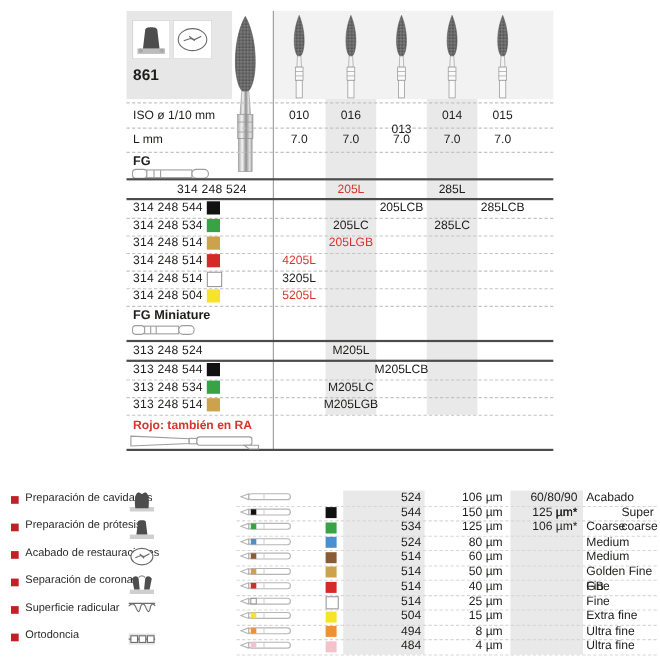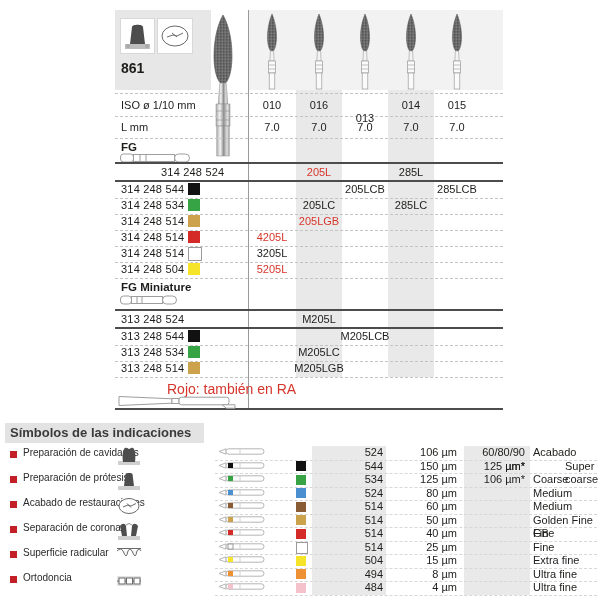--- a/index.html
+++ b/index.html
@@ -19,21 +19,21 @@
   .sectitle{position:absolute;font-size:11.5px;font-weight:bold;}
   .stripe{position:absolute;height:20px;background:#e3e3e3;}
   .stripe span{font-size:13px;font-weight:bold;color:#3a3a3a;line-height:20px;padding-left:5px;display:inline-block;white-space:nowrap;}
   .symitem{position:absolute;height:22px;}
   .symitem .bullet{position:absolute;left:5px;top:4px;width:7px;height:7px;background:#c22026;}
   .symitem .stxt{position:absolute;left:18px;top:0;font-size:10px;color:#2a2a2a;white-space:nowrap;}
   .symicon{position:absolute;width:26px;height:22px;}
   .grow{position:absolute;left:215px;width:382px;height:13.5px;border-bottom:1px dashed #d7d7d7;font-size:11px;line-height:13.5px;}
   .grow .gc{position:absolute;top:0;height:13.5px;}
   .num{text-align:right;}
-  .note{position:absolute;font-size:14px;font-weight:normal;color:#d6352b;white-space:nowrap;margin-left:46px;}
+  .note{position:absolute;font-size:11px;font-weight:bold;color:#d6352b;white-space:nowrap;}
 </style>
 </head>
 <body>
 
 <div id="page">
 
   <div class="panel" style="left:115px;top:10px;width:96px;height:80px;background:#e7e7e7;"></div>
   <div class="panel" style="left:248px;top:10px;width:255px;height:80px;background:#f2f2f2;"></div>
 
   <div class="abs" style="left:120px;top:18px;width:33px;height:34px;background:#fff;border:1px solid #d8d8d8;">
@@ -213,23 +213,20 @@
     </div>
 
   <div class="note" style="left:121px;top:381px;">Rojo: también en RA</div>
   <svg class="abs" style="left:118px;top:393px;" width="125" height="16" viewBox="0 0 125 16">
     <path d="M1,3.5 L54,5.8 L54,10.2 L1,12.5 Z" fill="#fff" stroke="#9d9d9d"></path>
     <rect x="54" y="5.5" width="7" height="5" fill="#fff" stroke="#9d9d9d"></rect>
     <rect x="61" y="4.2" width="50" height="7.6" rx="2.5" fill="#fff" stroke="#9d9d9d"></rect>
     <path d="M104,11.8 h13 v3.4 h-8.5 l-4.5,-3.4 z" fill="#fff" stroke="#9d9d9d"></path>
   </svg>
 
-  <div class="stripe" style="left:5px;top:423px;width:199px;">
-    <span>Símbolos de las indicaciones</span>
-  </div>
   <div id="symbols-list">
       <div class="symitem" style="left:5px;top:447px;width:200px;">
         <div class="bullet" style=""></div>
         <div class="stxt" style="">Preparación de cavidades</div>
       </div>
       <div class="symicon" style="left:116px;top:445px;"><svg width="26" height="22" viewBox="0 0 26 22">
           <rect x="2" y="16" width="22" height="4" fill="#cfcfcf"></rect>
           <path d="M7,17 C6,10 7,4 9,3 C11,2 12,4 13,4 C14,4 15,2 17,3 C19,4 20,10 19,17 Z" fill="#4d4d4d"></path>
         </svg></div>
       <div class="symitem" style="left:5px;top:472px;width:200px;">

